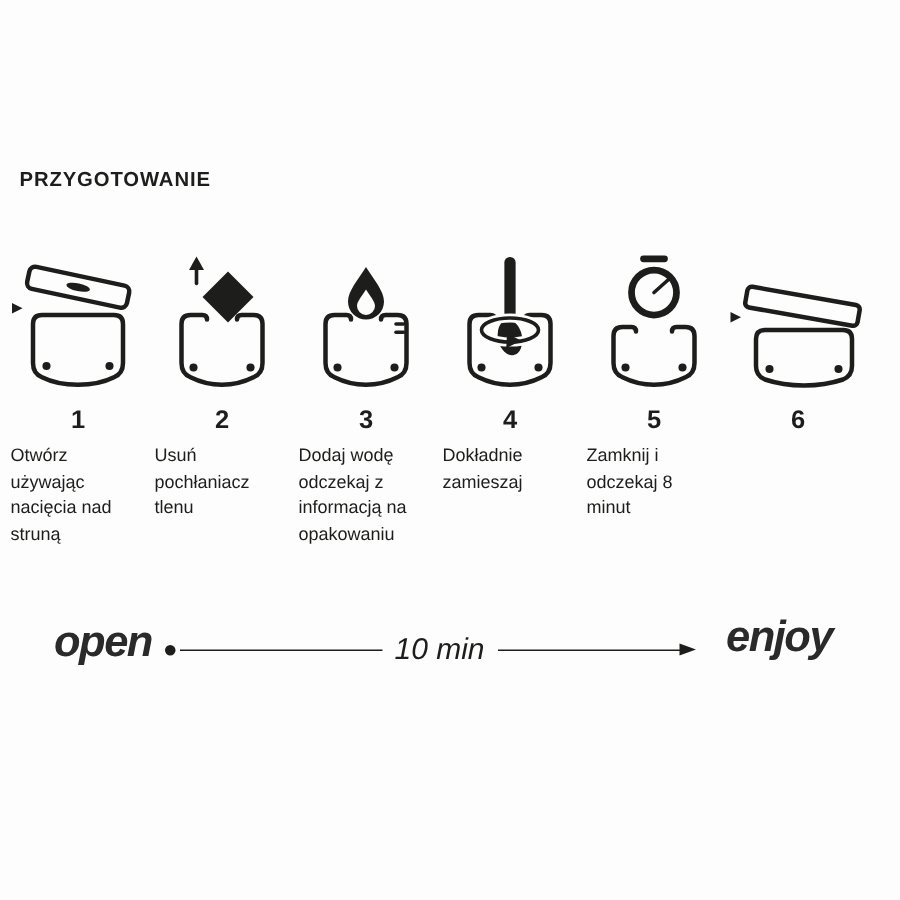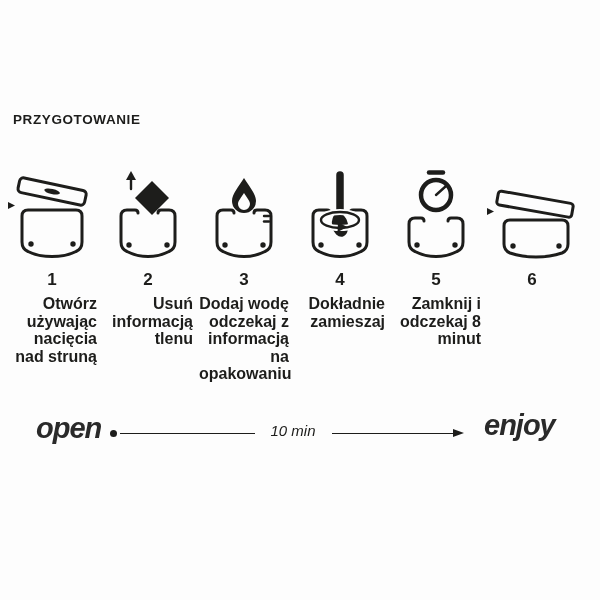--- a/index.html
+++ b/index.html
@@ -8,38 +8,38 @@
   .canvas{position:relative;width:600px;height:524px;background:#fdfdfd;}
 
   .page-title{position:absolute;left:13px;top:112px;
     font-size:13.5px;font-weight:700;letter-spacing:.6px;color:#1d1d1b;}
 
   .steps{position:absolute;left:4px;top:168px;width:576px;display:flex;}
   .step{width:96px;display:flex;flex-direction:column;align-items:center;}
   .icon-box{width:96px;height:96px;display:flex;align-items:flex-end;justify-content:center;}
   .icon-box svg{display:block;}
   .step-number{margin-top:6px;font-size:17px;font-weight:700;line-height:20px;}
-  .step-label{margin-top:5px;width:90px;text-align:right;
-    font-size:16px;line-height:17.5px;font-weight:700;}
+  .step-label{margin-top:5px;width:90px;text-align:left;
+    font-size:12px;line-height:17.5px;font-weight:400;}
 
   .ln{fill:none;stroke:#1d1d1b;stroke-width:3;stroke-linecap:round;stroke-linejoin:round;}
   .ln2{fill:none;stroke:#1d1d1b;stroke-width:2.4;stroke-linecap:round;}
   .fl{fill:#1d1d1b;stroke:none;}
   .wt{fill:#fdfdfd;stroke:none;}
   .wln{fill:none;stroke:#fdfdfd;stroke-width:6;}
 
   .script{position:absolute;font-family:Liberation Sans, sans-serif;
     font-style:italic;font-weight:700;font-size:29px;letter-spacing:-1px;color:#2a2a2a;}
   .tl-dot{position:absolute;left:110px;top:430px;width:7px;height:7px;
     border-radius:50%;background:#1d1d1b;}
   .tl-line{position:absolute;top:433px;height:0;border-top:1.6px solid #1d1d1b;}
   .tl-line-left{left:120px;width:135px;}
   .tl-line-right{left:332px;width:122px;}
   .tl-duration{position:absolute;left:254px;top:422px;width:78px;text-align:center;
-    font-size:15px;font-style:italic;font-weight:400;color:#1d1d1b;}
+    font-size:20px;font-style:italic;font-weight:400;color:#1d1d1b;}
   .tl-arrow{position:absolute;left:453px;top:429.2px;width:0;height:0;
     border-left:11px solid #1d1d1b;border-top:4.6px solid transparent;
     border-bottom:4.6px solid transparent;}
   .script-open{left:36px;top:412px;}
   .script-enjoy{left:484px;top:409px;}
 </style>
 </head>
 <body>
 
 <div class="canvas">
@@ -70,21 +70,21 @@
         <svg width="96" height="96" viewBox="0 0 96 96">
           <path class="ln" d="M38,45 Q38,42 35,42 L27,42 Q21,42 21,48 L21,74 Q21,81 27,83.5 Q37,88.5 48,88.5 Q59,88.5 69,83.5 Q75,81 75,74 L75,48 Q75,42 69,42 L61,42 Q58,42 58,45"></path>
           <circle class="fl" cx="29" cy="77" r="2.7"></circle>
           <circle class="fl" cx="67" cy="77" r="2.7"></circle>
           <polygon class="fl" points="52,13 69,30 52,47 35,30"></polygon>
           <line class="ln2" x1="31" y1="21" x2="31" y2="10"></line>
           <polygon class="fl" points="26,12 31,3 36,12"></polygon>
         </svg>
       </div>
       <div class="step-number">2</div>
-      <div class="step-label">Usuń informacją tlenu</div>
+      <div class="step-label">Usuń pochłaniacz tlenu</div>
     </div>
 
     <div class="step">
       <div class="icon-box">
         <svg width="96" height="96" viewBox="0 0 96 96">
           <path class="ln" d="M38,45 Q38,42 35,42 L27,42 Q21,42 21,48 L21,74 Q21,81 27,83.5 Q37,88.5 48,88.5 Q59,88.5 69,83.5 Q75,81 75,74 L75,48 Q75,42 69,42 L61,42 Q58,42 58,45"></path>
           <circle class="fl" cx="29" cy="77" r="2.7"></circle>
           <circle class="fl" cx="67" cy="77" r="2.7"></circle>
           <path class="fl" d="M48,10 C53,18 60,26 60,33 A12,12 0 1 1 36,33 C36,26 43,18 48,10 Z"></path>
           <path class="wt" d="M48,25 C50.5,29 54,33 54,36 A6,6 0 1 1 42,36 C42,33 45.5,29 48,25 Z"></path>

